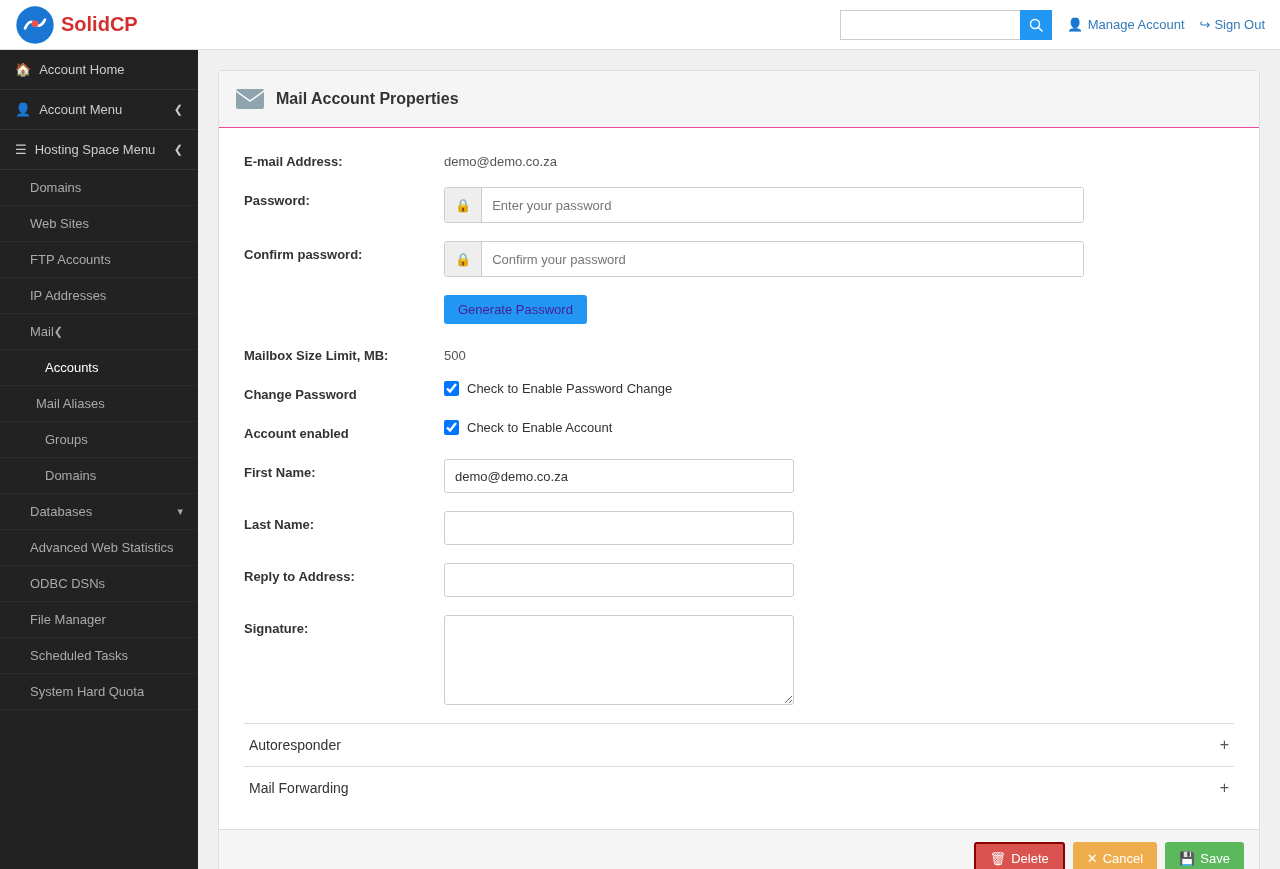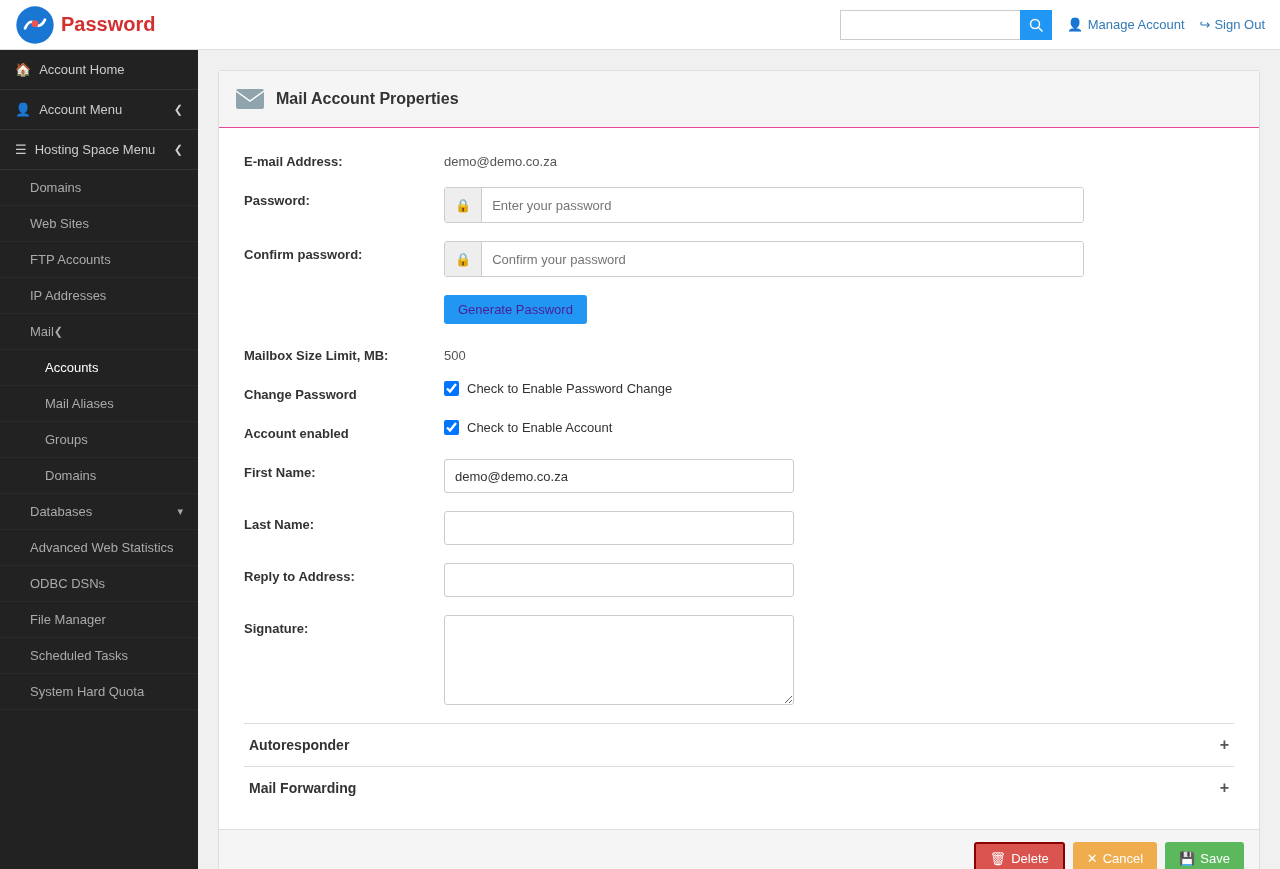--- a/index.html
+++ b/index.html
@@ -229,21 +229,21 @@
     .collapsible-section {
       border-top: 1px solid #ddd;
       padding: 12px 0;
     }
     .collapsible-header {
       display: flex;
       justify-content: space-between;
       align-items: center;
       cursor: pointer;
       font-size: 14px;
-      font-weight: 700;
+      font-weight: 400;
       color: #333;
       padding: 0 5px;
     }
     .collapsible-header .plus-icon {
       font-size: 16px;
       color: #555;
     }
 
     
     .card-footer {
@@ -304,21 +304,21 @@
 </head>
 <body>
 
 <div class="navbar">
   <div class="navbar-logo">
     <svg class="logo-icon" viewBox="0 0 60 60" xmlns="http://www.w3.org/2000/svg">
       <circle cx="30" cy="30" r="28" fill="#1976D2"></circle>
       <path d="M15 35 Q22 20 30 28 Q38 36 45 22" stroke="white" stroke-width="4" fill="none" stroke-linecap="round"></path>
       <circle cx="30" cy="28" r="5" fill="#ef5350"></circle>
     </svg>
-    <span style="font-size:20px;font-weight:700;color:#d32f2f;">Password</span>
+    <span style="font-size:20px;font-weight:700;color:#d32f2f;">SolidCP</span>
   </div>
   <div class="navbar-right">
     <div class="search-box">
       <input type="text" placeholder="" style="">
       <button>
         <svg width="14" height="14" viewBox="0 0 14 14" fill="none" xmlns="http://www.w3.org/2000/svg">
           <circle cx="6" cy="6" r="4.5" stroke="white" stroke-width="1.5"></circle>
           <line x1="9.5" y1="9.5" x2="13" y2="13" stroke="white" stroke-width="1.5" stroke-linecap="round"></line>
         </svg>
       </button>
@@ -373,21 +373,21 @@
 
     <div class="sidebar-subitem" style="display:flex;align-items:center;justify-content:flex-start;">
       <span>Mail</span>
       <span style="font-size:11px;">❮</span>
     </div>
 
     <div class="sidebar-subitem active" style="padding-left:45px;">
       <span>Accounts</span>
     </div>
 
-    <div class="sidebar-subitem" style="padding-left:45px;">
+    <div class="sidebar-subitem" style="padding-left:36px;">
       <span>Mail Aliases</span>
     </div>
 
     <div class="sidebar-subitem" style="padding-left:45px;">
       <span>Groups</span>
     </div>
 
     <div class="sidebar-subitem" style="padding-left:45px;">
       <span>Domains</span>
     </div>

